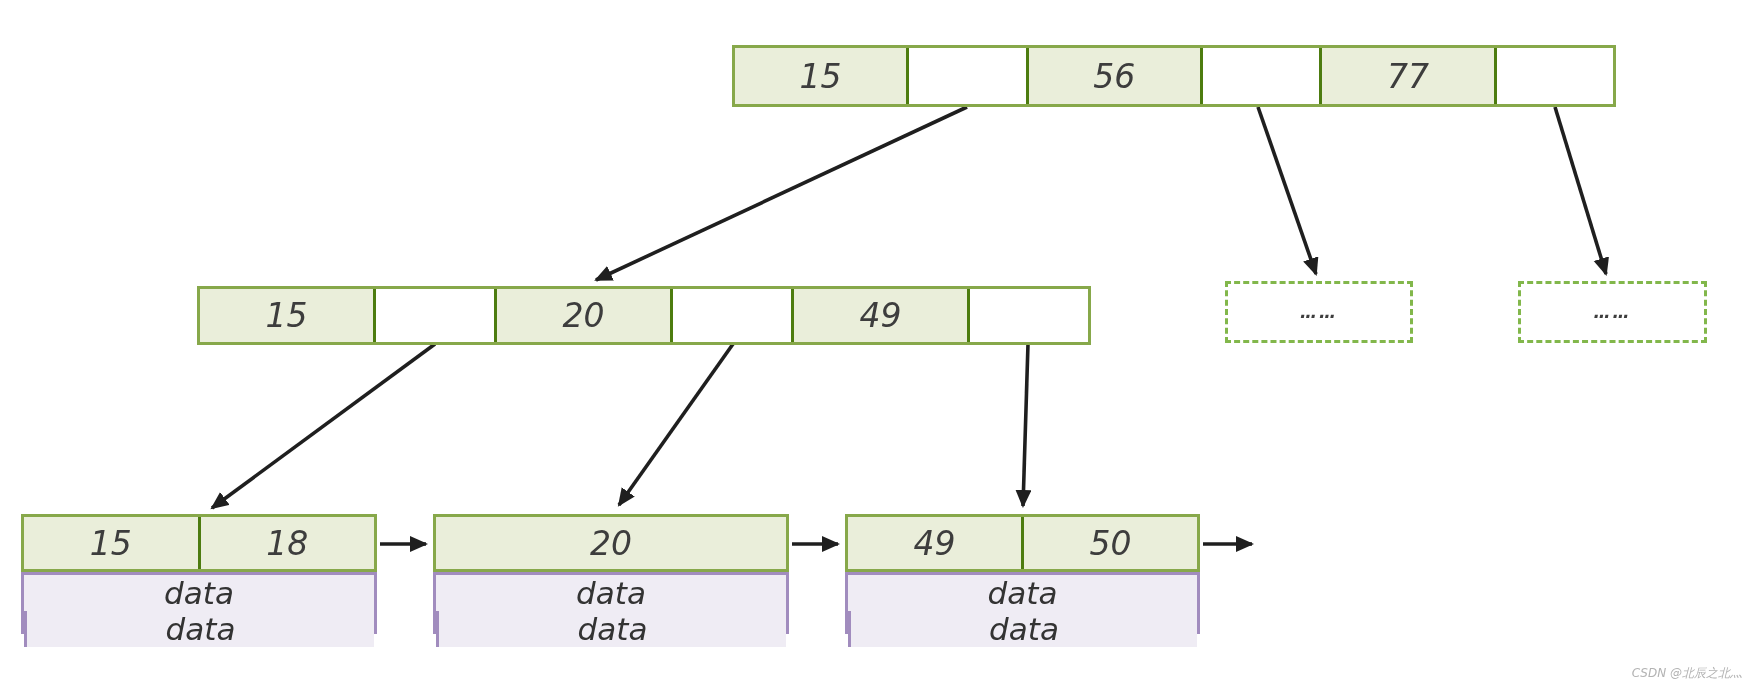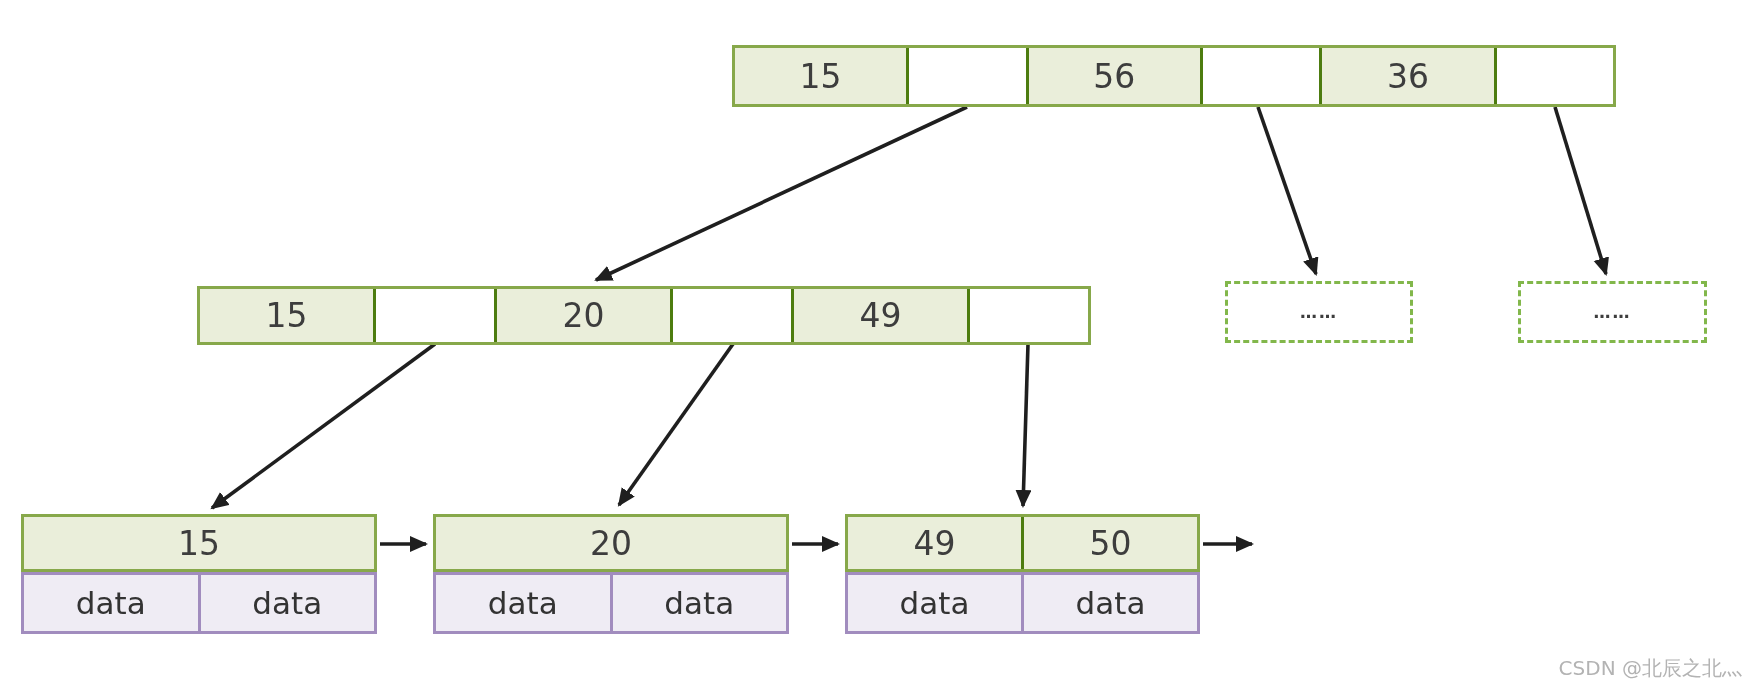--- a/index.html
+++ b/index.html
@@ -23,41 +23,41 @@
   .cell + .cell{border-left:3px solid #4d7c0f;}
   
   .leaf{position:absolute;}
   .leaf .krow{
     display:flex;box-sizing:border-box;border:3px solid #87a84a;background:#eaeeda;
     width:100%;height:58px;
   }
   .leaf .krow .cell.key{flex:1;}
   .leaf .drow{
     display:flex;box-sizing:border-box;border:3px solid #a18cbe;background:#efecf4;
-    width:100%;height:62px;
+    width:100%;height:62px;flex-direction:column;
   }
   .leaf .drow .cell{flex:1;background:#efecf4;font-size:31px;color:#333333;}
   .leaf .drow .cell + .cell{border-left:3px solid #a18cbe;}
   
   .dashed-box{
     position:absolute;box-sizing:border-box;
     border:3px dashed #82b74b;background:#ffffff;
     display:flex;align-items:center;justify-content:center;
     font-size:17px;font-weight:bold;letter-spacing:2px;color:#3d3d3d;
   }
   .watermark{
     position:absolute;right:8px;bottom:6px;
-    font-size:20px;color:#b3b3b3;
+    font-size:12px;color:#b3b3b3;
     text-shadow:1px 1px 0 #ffffff;
   }
 </style>
 </head>
 <body>
 
-<div style="position:absolute;left:0;top:0;width:1750px;height:688px;">
+<div style="position:absolute;left:0;top:0;width:1750px;height:688px;font-style:italic;">
 
   <svg class="layer" viewBox="0 0 1750 688" xmlns="http://www.w3.org/2000/svg">
     <defs>
       <marker id="ah" markerUnits="userSpaceOnUse" markerWidth="20" markerHeight="17" refX="16" refY="8" orient="auto">
         <polygon points="0,0 18,8 0,16" fill="#1f1f1f"></polygon>
       </marker>
     </defs>
     <g stroke="#1f1f1f" stroke-width="3.6" fill="none">
       <line x1="967" y1="107" x2="596" y2="280" marker-end="url(#ah)"></line>
       <line x1="1258" y1="107" x2="1316" y2="274" marker-end="url(#ah)"></line>
@@ -69,21 +69,21 @@
       <line x1="792" y1="544" x2="838" y2="544" marker-end="url(#ah)"></line>
       <line x1="1203" y1="544" x2="1252" y2="544" marker-end="url(#ah)"></line>
     </g>
   </svg>
 
   <div class="node-row" style="left:732px;top:45px;width:884px;height:62px;">
     <div class="cell key">15</div>
     <div class="cell ptr"></div>
     <div class="cell key">56</div>
     <div class="cell ptr"></div>
-    <div class="cell key">36</div>
+    <div class="cell key">77</div>
     <div class="cell ptr"></div>
   </div>
 
   <div class="node-row" style="left:197px;top:286px;width:894px;height:59px;">
     <div class="cell key">15</div>
     <div class="cell ptr"></div>
     <div class="cell key">20</div>
     <div class="cell ptr"></div>
     <div class="cell key">49</div>
     <div class="cell ptr"></div>
@@ -92,20 +92,21 @@
   <div class="dashed-box" style="left:1225px;top:281px;width:188px;height:62px;">
     <span>……</span>
   </div>
   <div class="dashed-box" style="left:1518px;top:281px;width:189px;height:62px;">
     <span>……</span>
   </div>
 
   <div class="leaf" style="left:21px;top:514px;width:356px;">
     <div class="krow">
       <div class="cell key">15</div>
+      <div class="cell key">18</div>
     </div>
     <div class="drow">
       <div class="cell">data</div>
       <div class="cell">data</div>
     </div>
   </div>
 
   <div class="leaf" style="left:433px;top:514px;width:356px;">
     <div class="krow">
       <div class="cell key">20</div>

